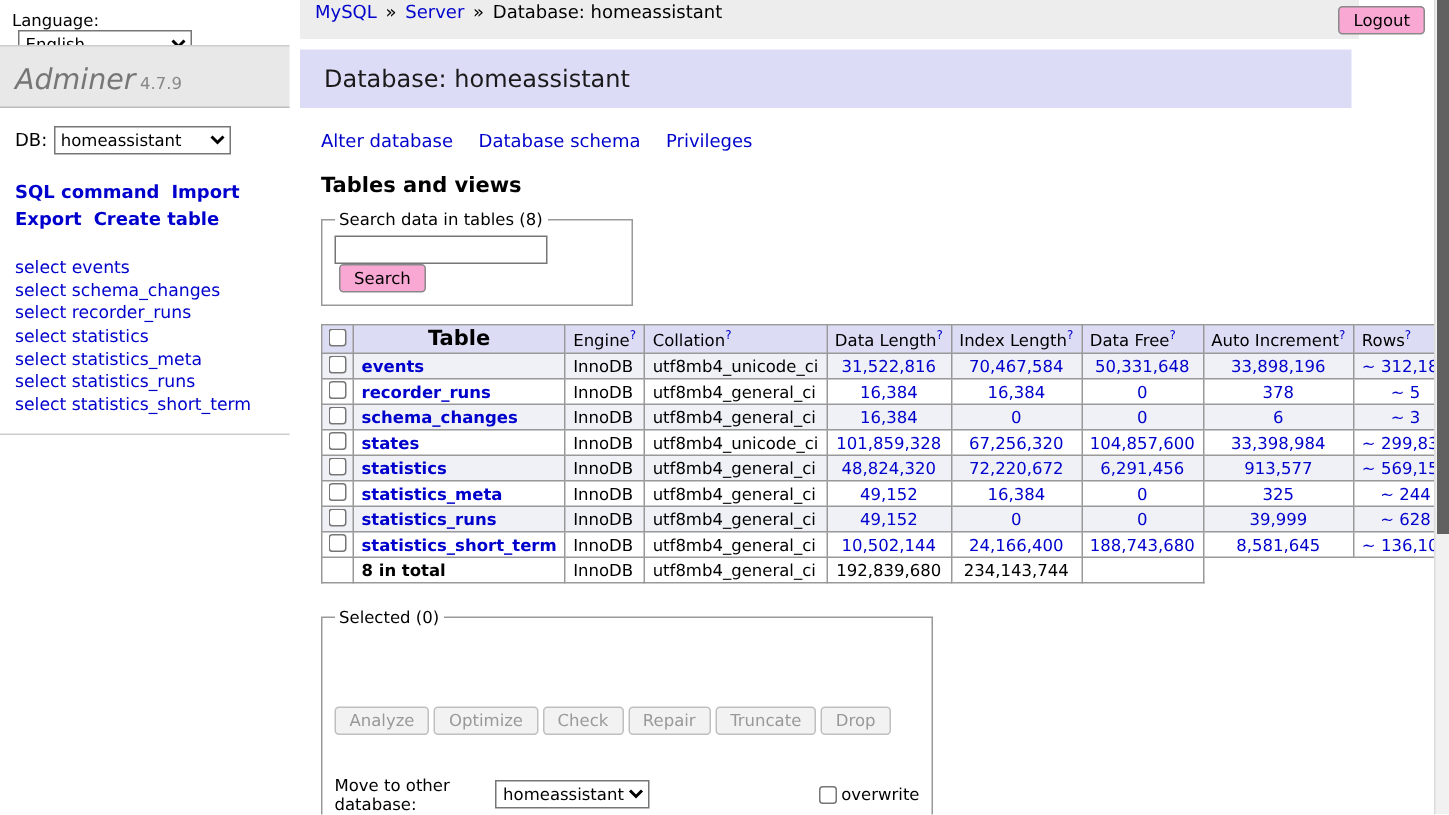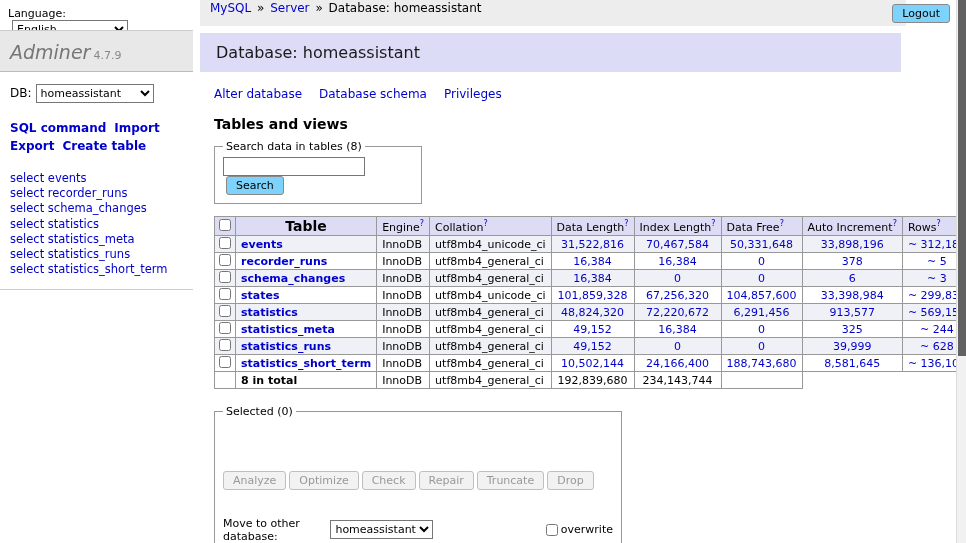--- a/index.html
+++ b/index.html
@@ -4,21 +4,21 @@
 <style>
   :root{
     --link:#0000cc; --title-bg:#dcdcf7; --thead-bg:#dcdcf5; --odd-row:#f0f0f7;
     --breadcrumb-bg:#ededed; --sidebar-head-bg:#e8e8e8;
   }
   *{box-sizing:border-box;}
   html,body{margin:0;}
   body{width:966px;height:543px;overflow:hidden;position:relative;
        font-family:"DejaVu Sans","Liberation Sans",sans-serif;font-size:12px;color:#000;background:#fff;}
   a{color:var(--link);text-decoration:none;}
-  button{font-family:inherit;font-size:11px;padding:2px 9px;background:#7dd3fc;
+  button{font-family:inherit;font-size:11px;padding:2px 9px;background:#f9a8d4;
          border:1px solid #898989;border-radius:3px;color:#000;}
   button:disabled{color:#999;border-color:#bfbfbf;background:#f2f2f2;margin-top:46px;}
   select{font-family:inherit;font-size:11px;border:1px solid #767676;background:#fff;height:19px;}
   input[type=text]{font-family:inherit;font-size:11px;border:1px solid #767676;height:19px;padding:1px 3px;}
   input[type=checkbox]{width:12px;height:12px;margin:1px;}
 
   .lang-bar{position:absolute;top:0;left:0;width:193px;padding:7px 8px;font-size:11px;}
   .lang-bar select{width:116px;margin-left:4px;}
 
   .breadcrumb{position:absolute;left:200px;top:0;width:706px;height:26px;
@@ -101,22 +101,22 @@
   </h1>
   <div class="db-row">
     <label>DB:</label><select><option>homeassistant</option></select>
   </div>
   <p class="action-links">
     <a href="#">SQL command</a><a href="#">Import</a><br>
     <a href="#">Export</a><a href="#">Create table</a>
   </p>
   <div class="tables-list">
       <a class="side-link" href="#">select events</a>
+      <a class="side-link" href="#">select schema_changes</a>
       <a class="side-link" href="#">select recorder_runs</a>
-      <a class="side-link" href="#">select schema_changes</a>
       <a class="side-link" href="#">select statistics</a>
       <a class="side-link" href="#">select statistics_meta</a>
       <a class="side-link" href="#">select statistics_runs</a>
       <a class="side-link" href="#">select statistics_short_term</a>
     </div>
 </div>
 
 <div id="content">
   <h2>Database: homeassistant</h2>
 

